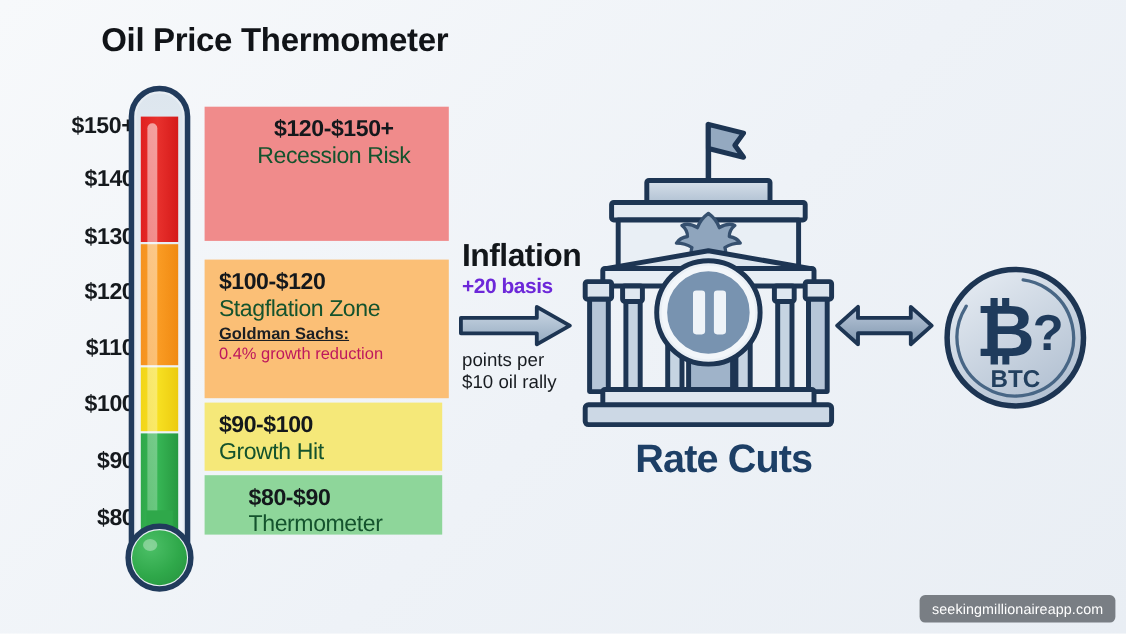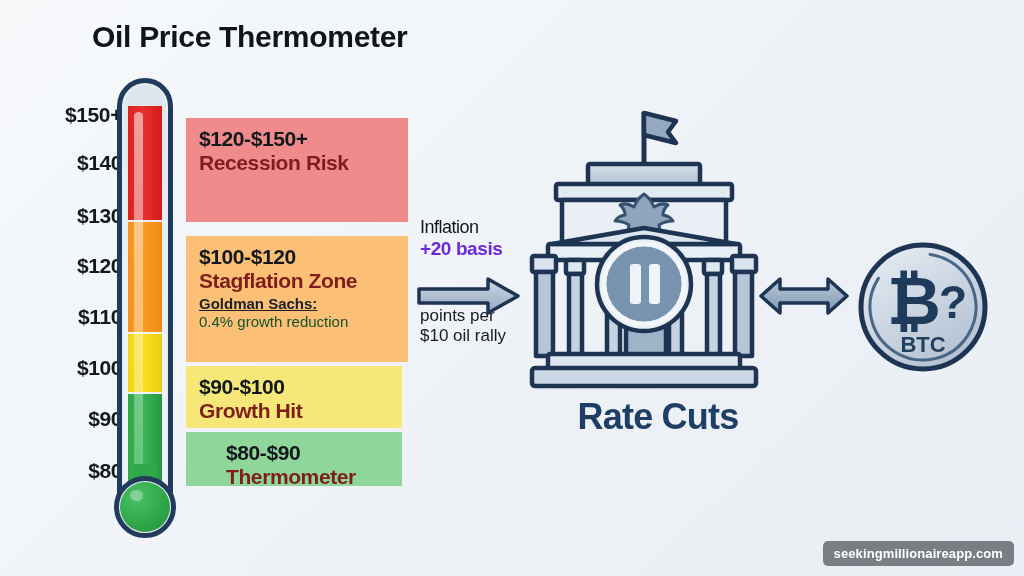--- a/index.html
+++ b/index.html
@@ -74,53 +74,53 @@
     position:absolute;left:27px;top:386px;width:24px;height:26px;
     background:#2fa84a;
   }
 
   
   .band{
     position:absolute;left:186px;box-sizing:border-box;
     padding:9px 0 0 13px;
   }
   .band-t{font-size:21px;font-weight:bold;color:#14181c;letter-spacing:-0.4px;line-height:1.14;}
-  .band-s{font-size:21px;font-weight:bold;color:#7f1d1d;letter-spacing:-0.4px;line-height:1.14;}
+  .band-s{font-size:21px;font-weight:normal;color:#14532d;letter-spacing:-0.4px;line-height:1.14;}
   .band-n1{font-size:15px;font-weight:bold;color:#1b1f24;line-height:1.2;margin-top:2px;text-decoration:underline;}
-  .band-n2{font-size:15px;font-weight:normal;color:#14532d;line-height:1.2;}
-
-  .band-red{top:118px;width:222px;height:104px;background:#f08b8b;}
+  .band-n2{font-size:15px;font-weight:normal;color:#be185d;line-height:1.2;}
+
+  .band-red{top:97px;width:222px;height:122px;background:#f08b8b;text-align:center;}
   .band-org{top:236px;width:222px;height:126px;background:#fbbf76;}
   .band-yel{top:366px;width:216px;height:62px;background:#f5e879;}
   .band-grn{top:432px;width:216px;height:54px;background:#8ed69a;padding-left:40px;}
 
   
   .infl{position:absolute;left:420px;top:218px;width:108px;text-align:left;}
-  .infl-t{font-size:18px;font-weight:normal;color:#12161a;letter-spacing:-0.5px;line-height:1.1;}
+  .infl-t{font-size:29px;font-weight:bold;color:#12161a;letter-spacing:-0.5px;line-height:1.1;}
   .infl-s{font-size:19px;font-weight:bold;color:#6d28d9;letter-spacing:-0.4px;line-height:1.15;}
   .infl-b{font-size:17px;font-weight:normal;color:#181c21;line-height:1.2;margin-top:4px;}
   .arrow-r{position:absolute;left:416px;top:276px;width:105px;height:40px;}
 
   
   .bank{position:absolute;left:508px;top:96px;width:300px;height:300px;}
   .rate{position:absolute;left:508px;top:398px;width:300px;text-align:center;}
   .rate-t{font-size:36px;font-weight:bold;color:#1d3f66;letter-spacing:-0.8px;line-height:1.05;}
   .rate-s{font-size:27px;font-weight:bold;color:#101418;letter-spacing:-0.6px;line-height:1.1;}
 
   
   .arrow-d{position:absolute;left:758px;top:274px;width:92px;height:44px;}
 
   
   .coin{position:absolute;left:856px;top:240px;width:134px;height:134px;}
 
   
   .wm{
     position:absolute;right:10px;bottom:10px;
     background:rgba(105,110,116,.88);color:#fff;
-    font-size:13px;font-weight:bold;letter-spacing:.1px;
+    font-size:13px;font-weight:normal;letter-spacing:.1px;
     padding:5px 11px;border-radius:5px;
   }
 </style>
 </head>
 <body>
 
 <div id="canvas">
 
   <div class="title">Oil Price Thermometer</div>
 

